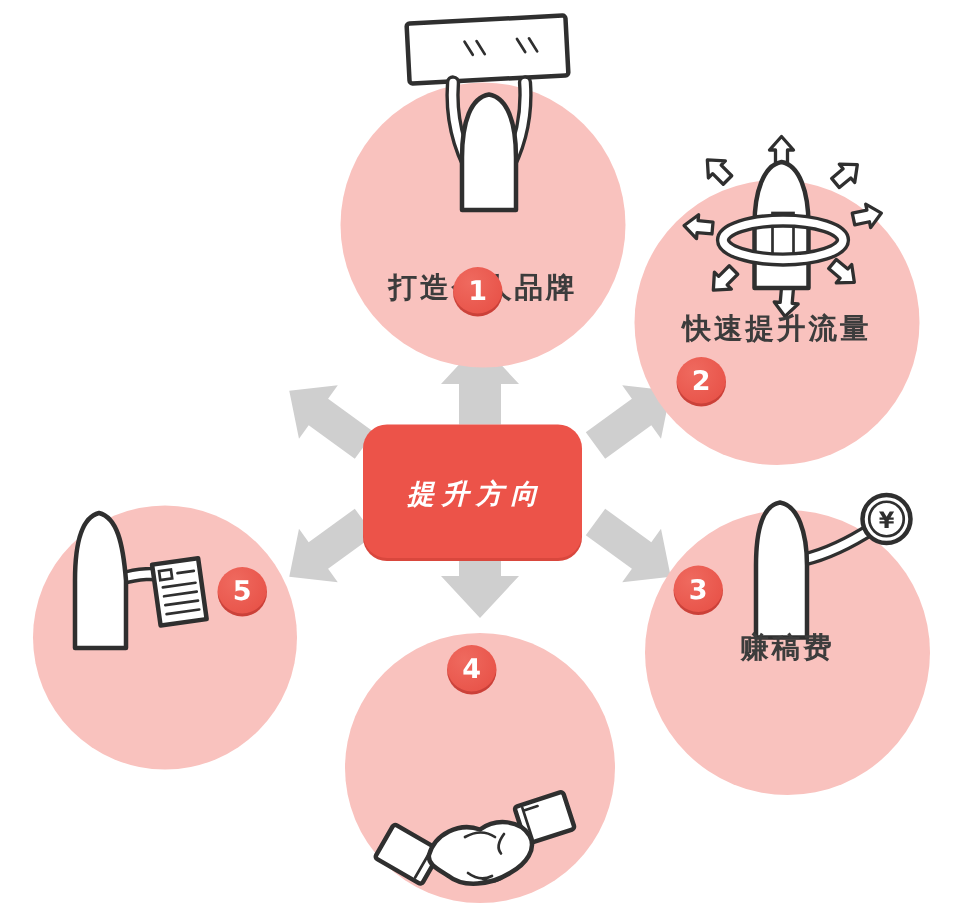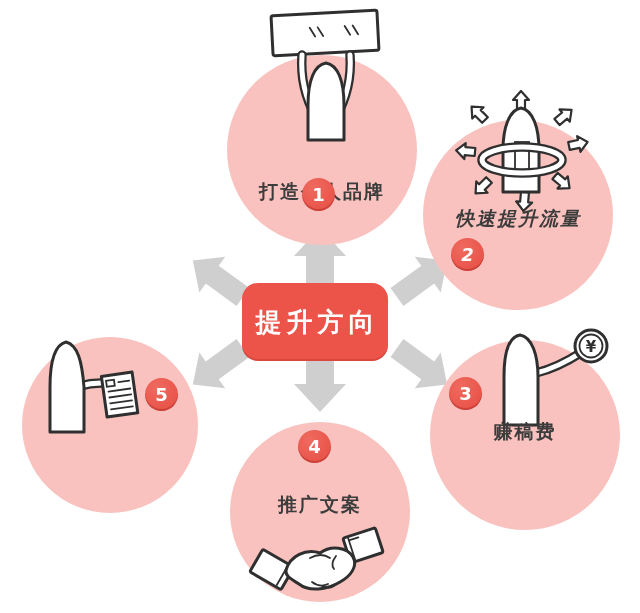--- a/index.html
+++ b/index.html
@@ -16,21 +16,21 @@
     left: 0; top: 0;
     width: 640px; height: 613px;
     pointer-events: none;
   }
   .node-circle {
     position: absolute;
     border-radius: 50%;
     background: #f9c2be;
   }
   .c1 { left: 227px; top: 55px;  width: 190px; height: 190px; }
-  .c2 { left: 423px; top: 120px; width: 190px; height: 190px; font-style: italic; }
+  .c2 { left: 423px; top: 120px; width: 190px; height: 190px; }
   .c3 { left: 430px; top: 340px; width: 190px; height: 190px; }
   .c4 { left: 230px; top: 422px; width: 180px; height: 180px; }
   .c5 { left: 22px;  top: 337px; width: 176px; height: 176px; }
   .c6 { left: 22px;  top: 122px; width: 180px; height: 180px; }
   .node-label {
     position: absolute;
     left: 0; width: 100%;
     text-align: center;
     font-size: 19px;
     font-weight: 700;
@@ -66,32 +66,33 @@
   .illus { position: absolute; overflow: visible; }
   .c1 .illus { left: 23px;  top: -50px; }
   .c2 .illus { left: 12px;  top: -40px; }
   .c3 .illus { left: 48px;  top: -15px; }
   .c4 .illus { left: 22px;  top: 104px; }
   .c5 .illus { left: 18px;  top: -5px; }
   .c6 .illus { left: 30px;  top: -4px; }
   .center-box {
     position: absolute;
     left: 242px; top: 283px;
-    width: 146px; height: 78px;
+    width: 146px; height: 91px;
     background: #ec5349;
     border-radius: 16px;
     display: flex;
     align-items: center;
     justify-content: center;
     color: #ffffff;
-    font-size: 26px;
+    font-size: 18px;
     font-weight: 700;
     letter-spacing: 5px;
     text-indent: 5px;
     box-shadow: inset 0 -2px 0 rgba(160,35,28,0.25);
+    font-style: italic;
   }
   
   .wt { fill: #ffffff; stroke: #2f2f2f; stroke-width: 3; stroke-linejoin: round; }
   .o  { fill: none; stroke: #2f2f2f; stroke-width: 9.5; stroke-linecap: round; }
   .i  { fill: none; stroke: #ffffff; stroke-width: 5;   stroke-linecap: round; }
   .tn { fill: none; stroke: #2f2f2f; stroke-width: 1.8; stroke-linecap: round; }
   .coin-text { font-size: 15px; font-weight: 700; fill: #2f2f2f; }
 </style>
 </head>
 <body>
@@ -175,21 +176,20 @@
       <g transform="rotate(-18 112 19)">
         <rect x="94" y="6" width="34" height="26" rx="2" class="wt"></rect>
         <path d="M99,8 l0,22 M99,10 l10,0" class="tn"></path>
       </g>
       <path d="M34,44 C38,30 54,22 68,27 C79,19 95,21 101,31 C106,40 99,50 88,56 C75,64 57,66 47,58 C39,53 33,50 34,44 Z" class="wt"></path>
       <path d="M58,32 q11,-6 20,0" class="tn"></path>
       <path d="M60,56 q8,6 16,2" class="tn"></path>
       <path d="M70,60 q8,4 14,-2" class="tn"></path>
       <path d="M84,30 q-6,8 -2,13" class="tn"></path>
     </svg>
-    <div class="node-label">推广文案</div>
     <div class="node-badge">4</div>
   </div>
 
   <div class="node-circle c5">
     <svg class="illus" width="125" height="100" viewBox="0 0 125 100">
       <path d="M40,54 C53,50 62,50 74,52" class="o"></path>
       <path d="M40,54 C53,50 62,50 74,52" class="i"></path>
       <path d="M26,10 C14,13 10,32 10,55 L10,100 L44,100 L44,55 C42,30 38,13 26,10 Z" class="wt"></path>
       <g transform="rotate(-8 80 62)">
         <rect x="64" y="42" width="31" height="41" class="wt"></rect>

